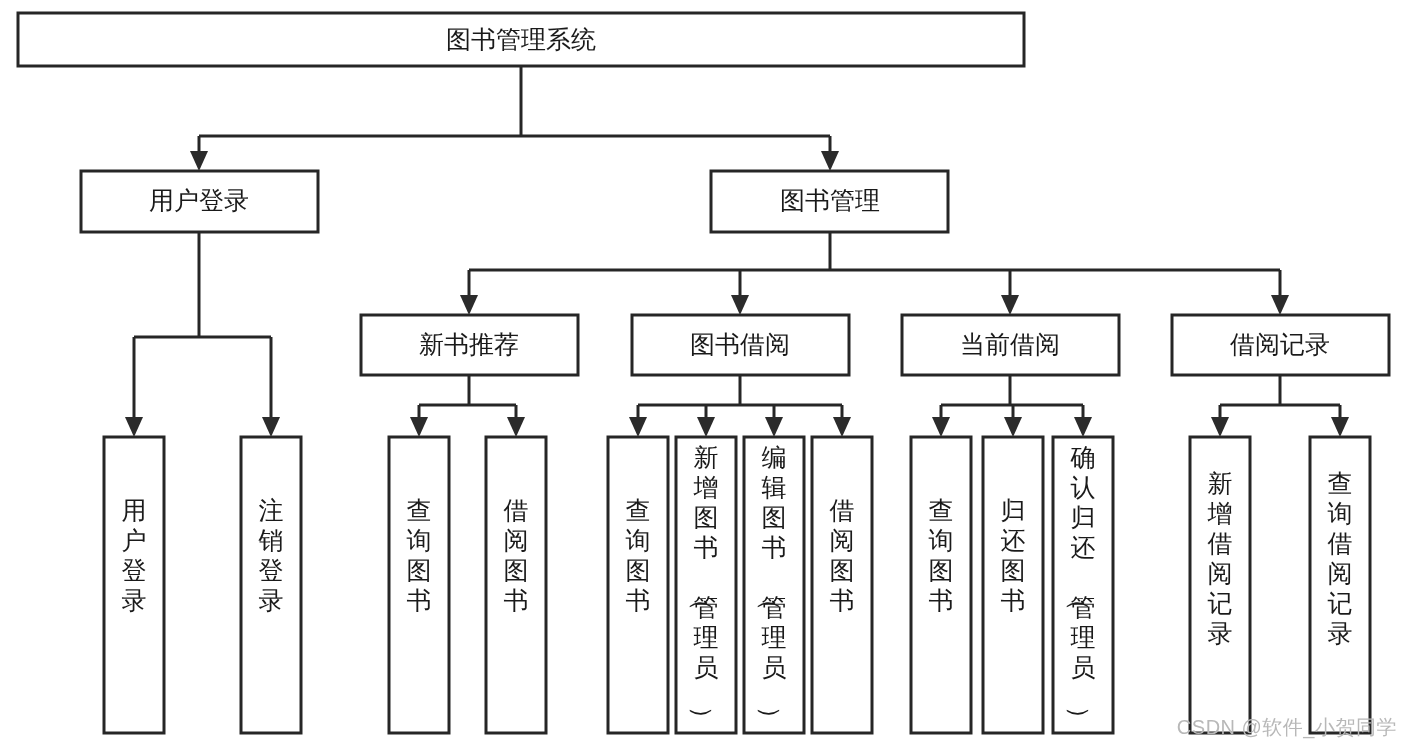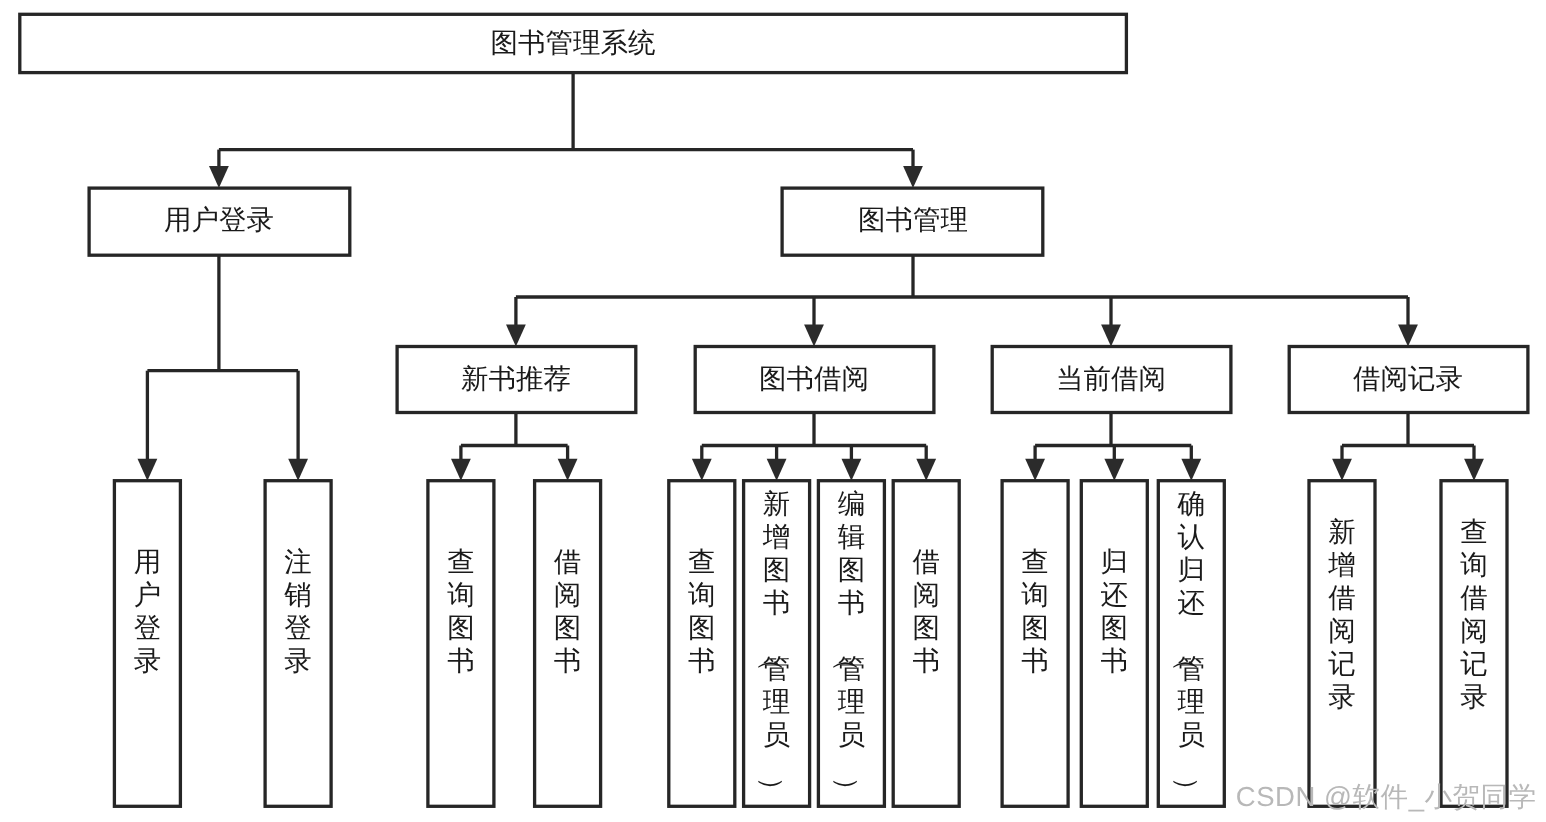--- a/index.html
+++ b/index.html
@@ -49,21 +49,21 @@
     font-family: "Liberation Sans", "DejaVu Sans", sans-serif;
     font-size: 25px;
     fill: #1a1a1a;
     text-anchor: middle;
   }
   .watermark {
     position: absolute;
     right: 8px;
     bottom: 6px;
     font-family: "Liberation Sans", "DejaVu Sans", sans-serif;
-    font-size: 25px;
+    font-size: 20px;
     color: #b8b8b8;
     white-space: nowrap;
     letter-spacing: 0.5px;
   }
 </style>
 </head>
 <body>
 
 <div id="diagram-root">
   <svg width="1405" height="747" viewBox="0 0 1405 747" xmlns="http://www.w3.org/2000/svg">

